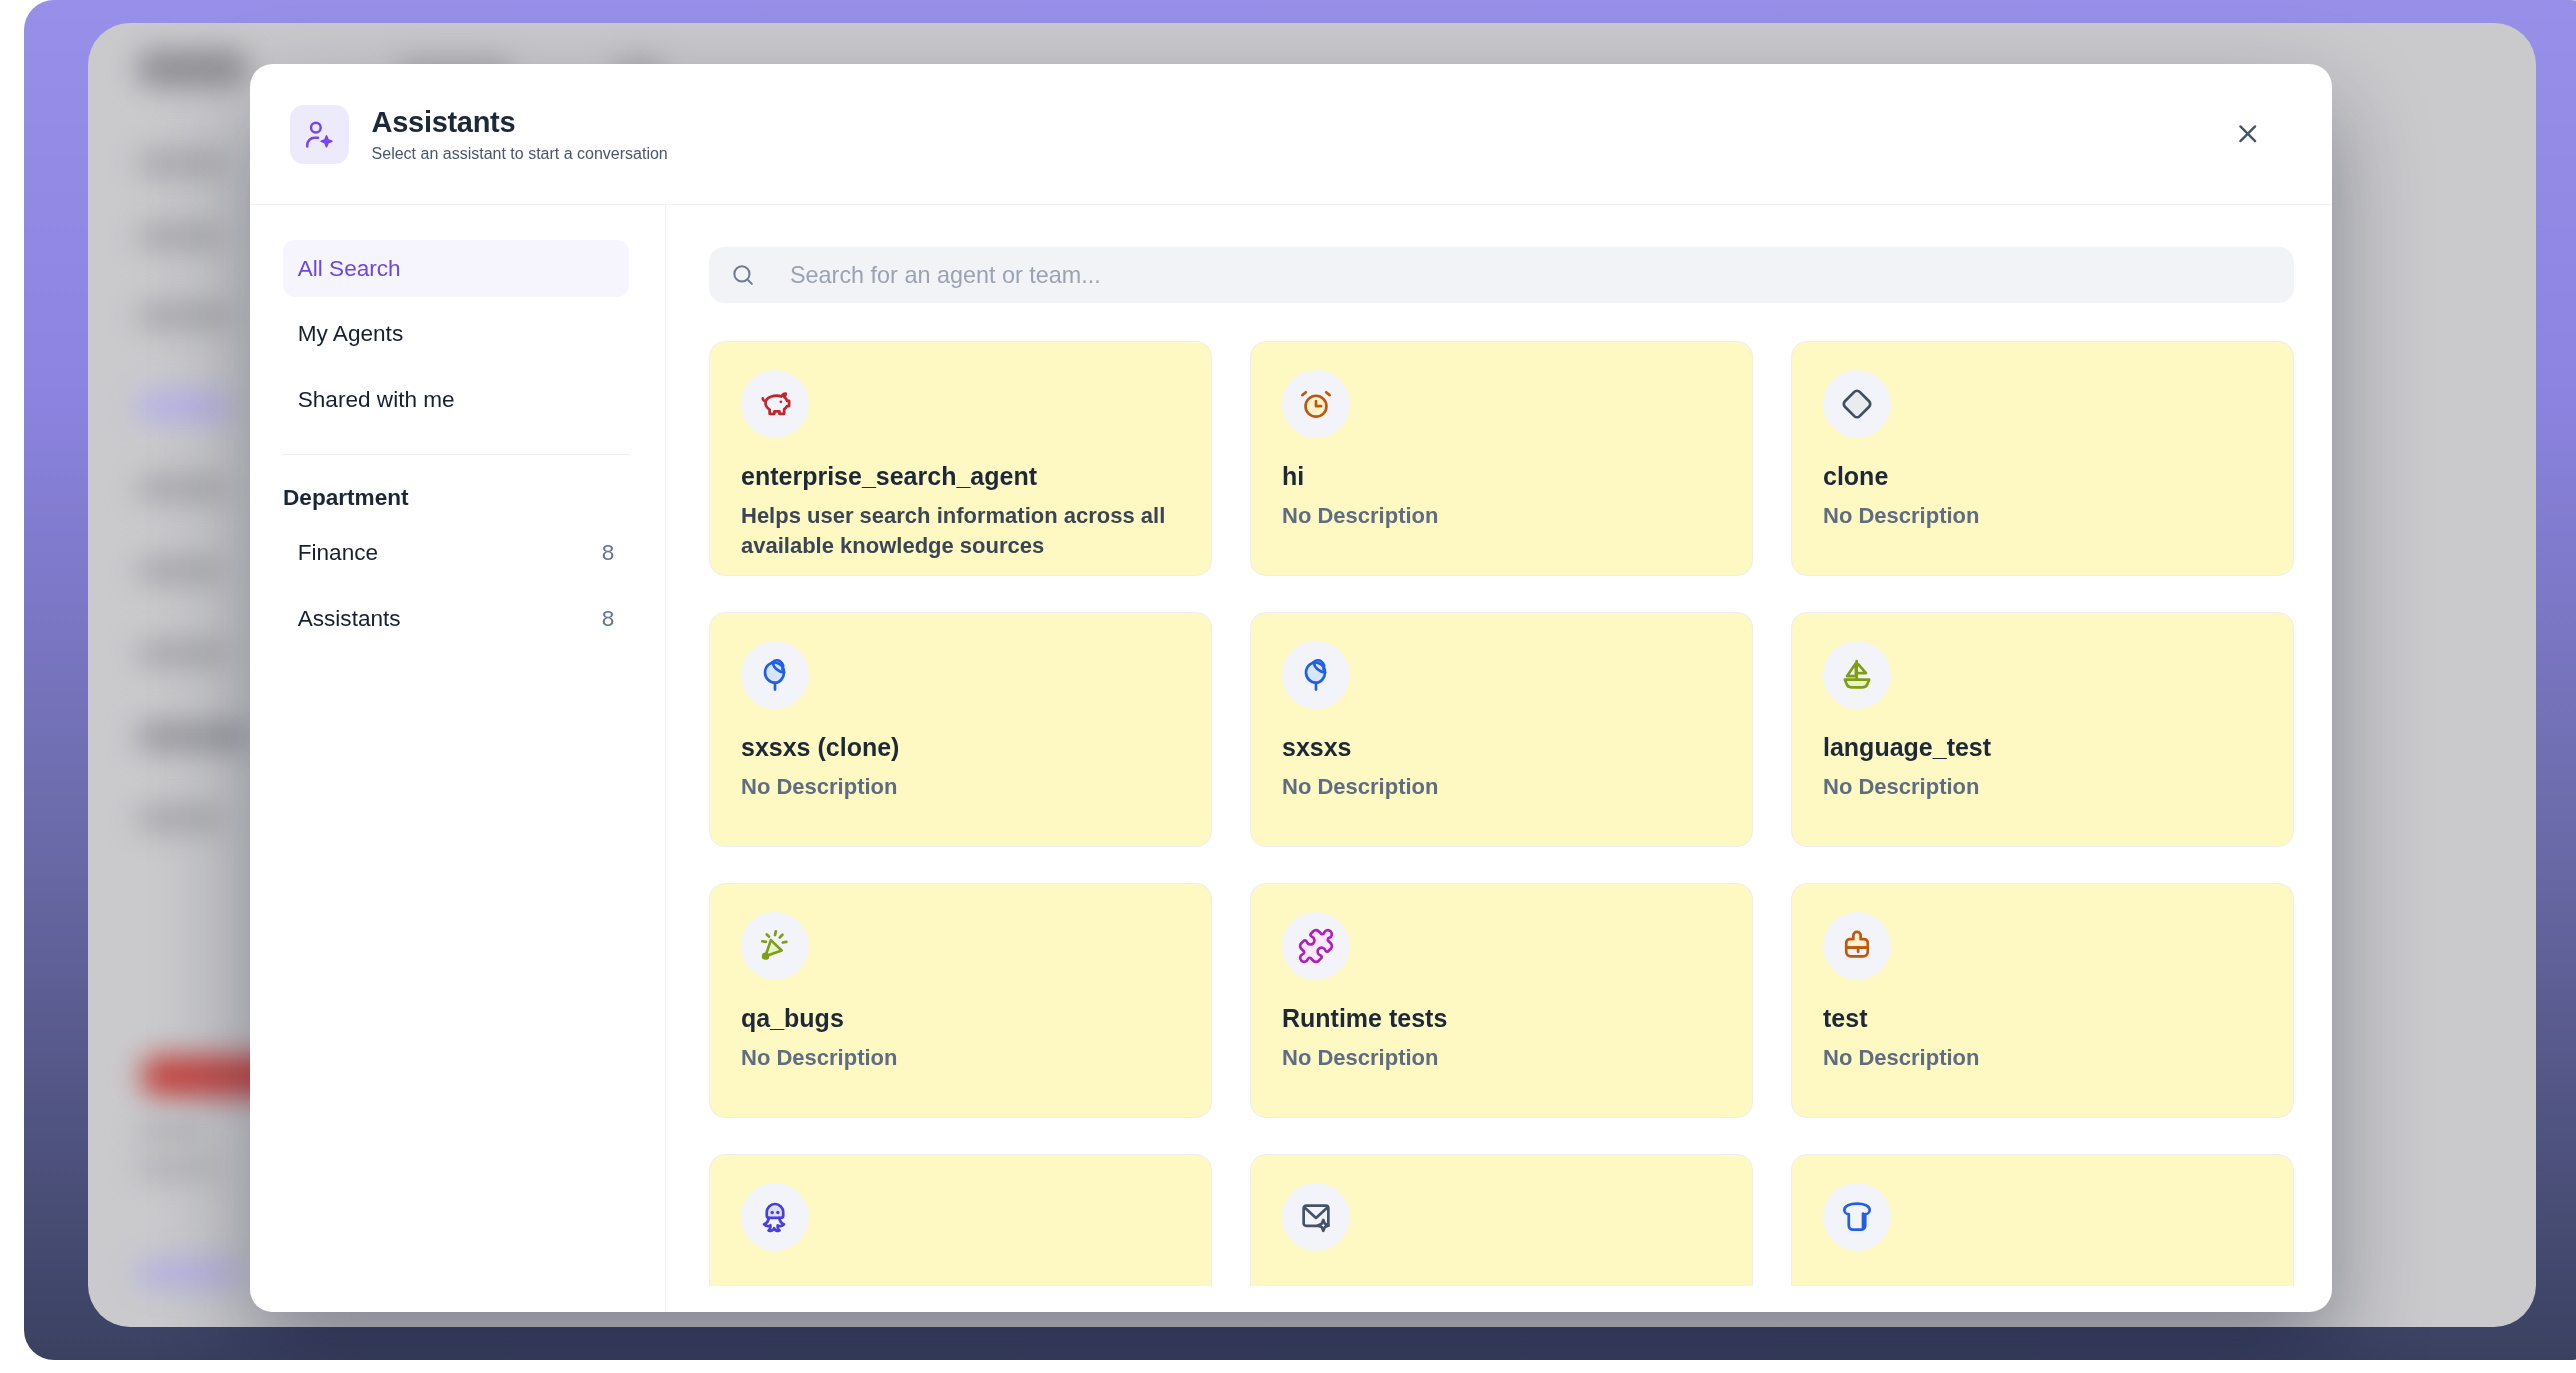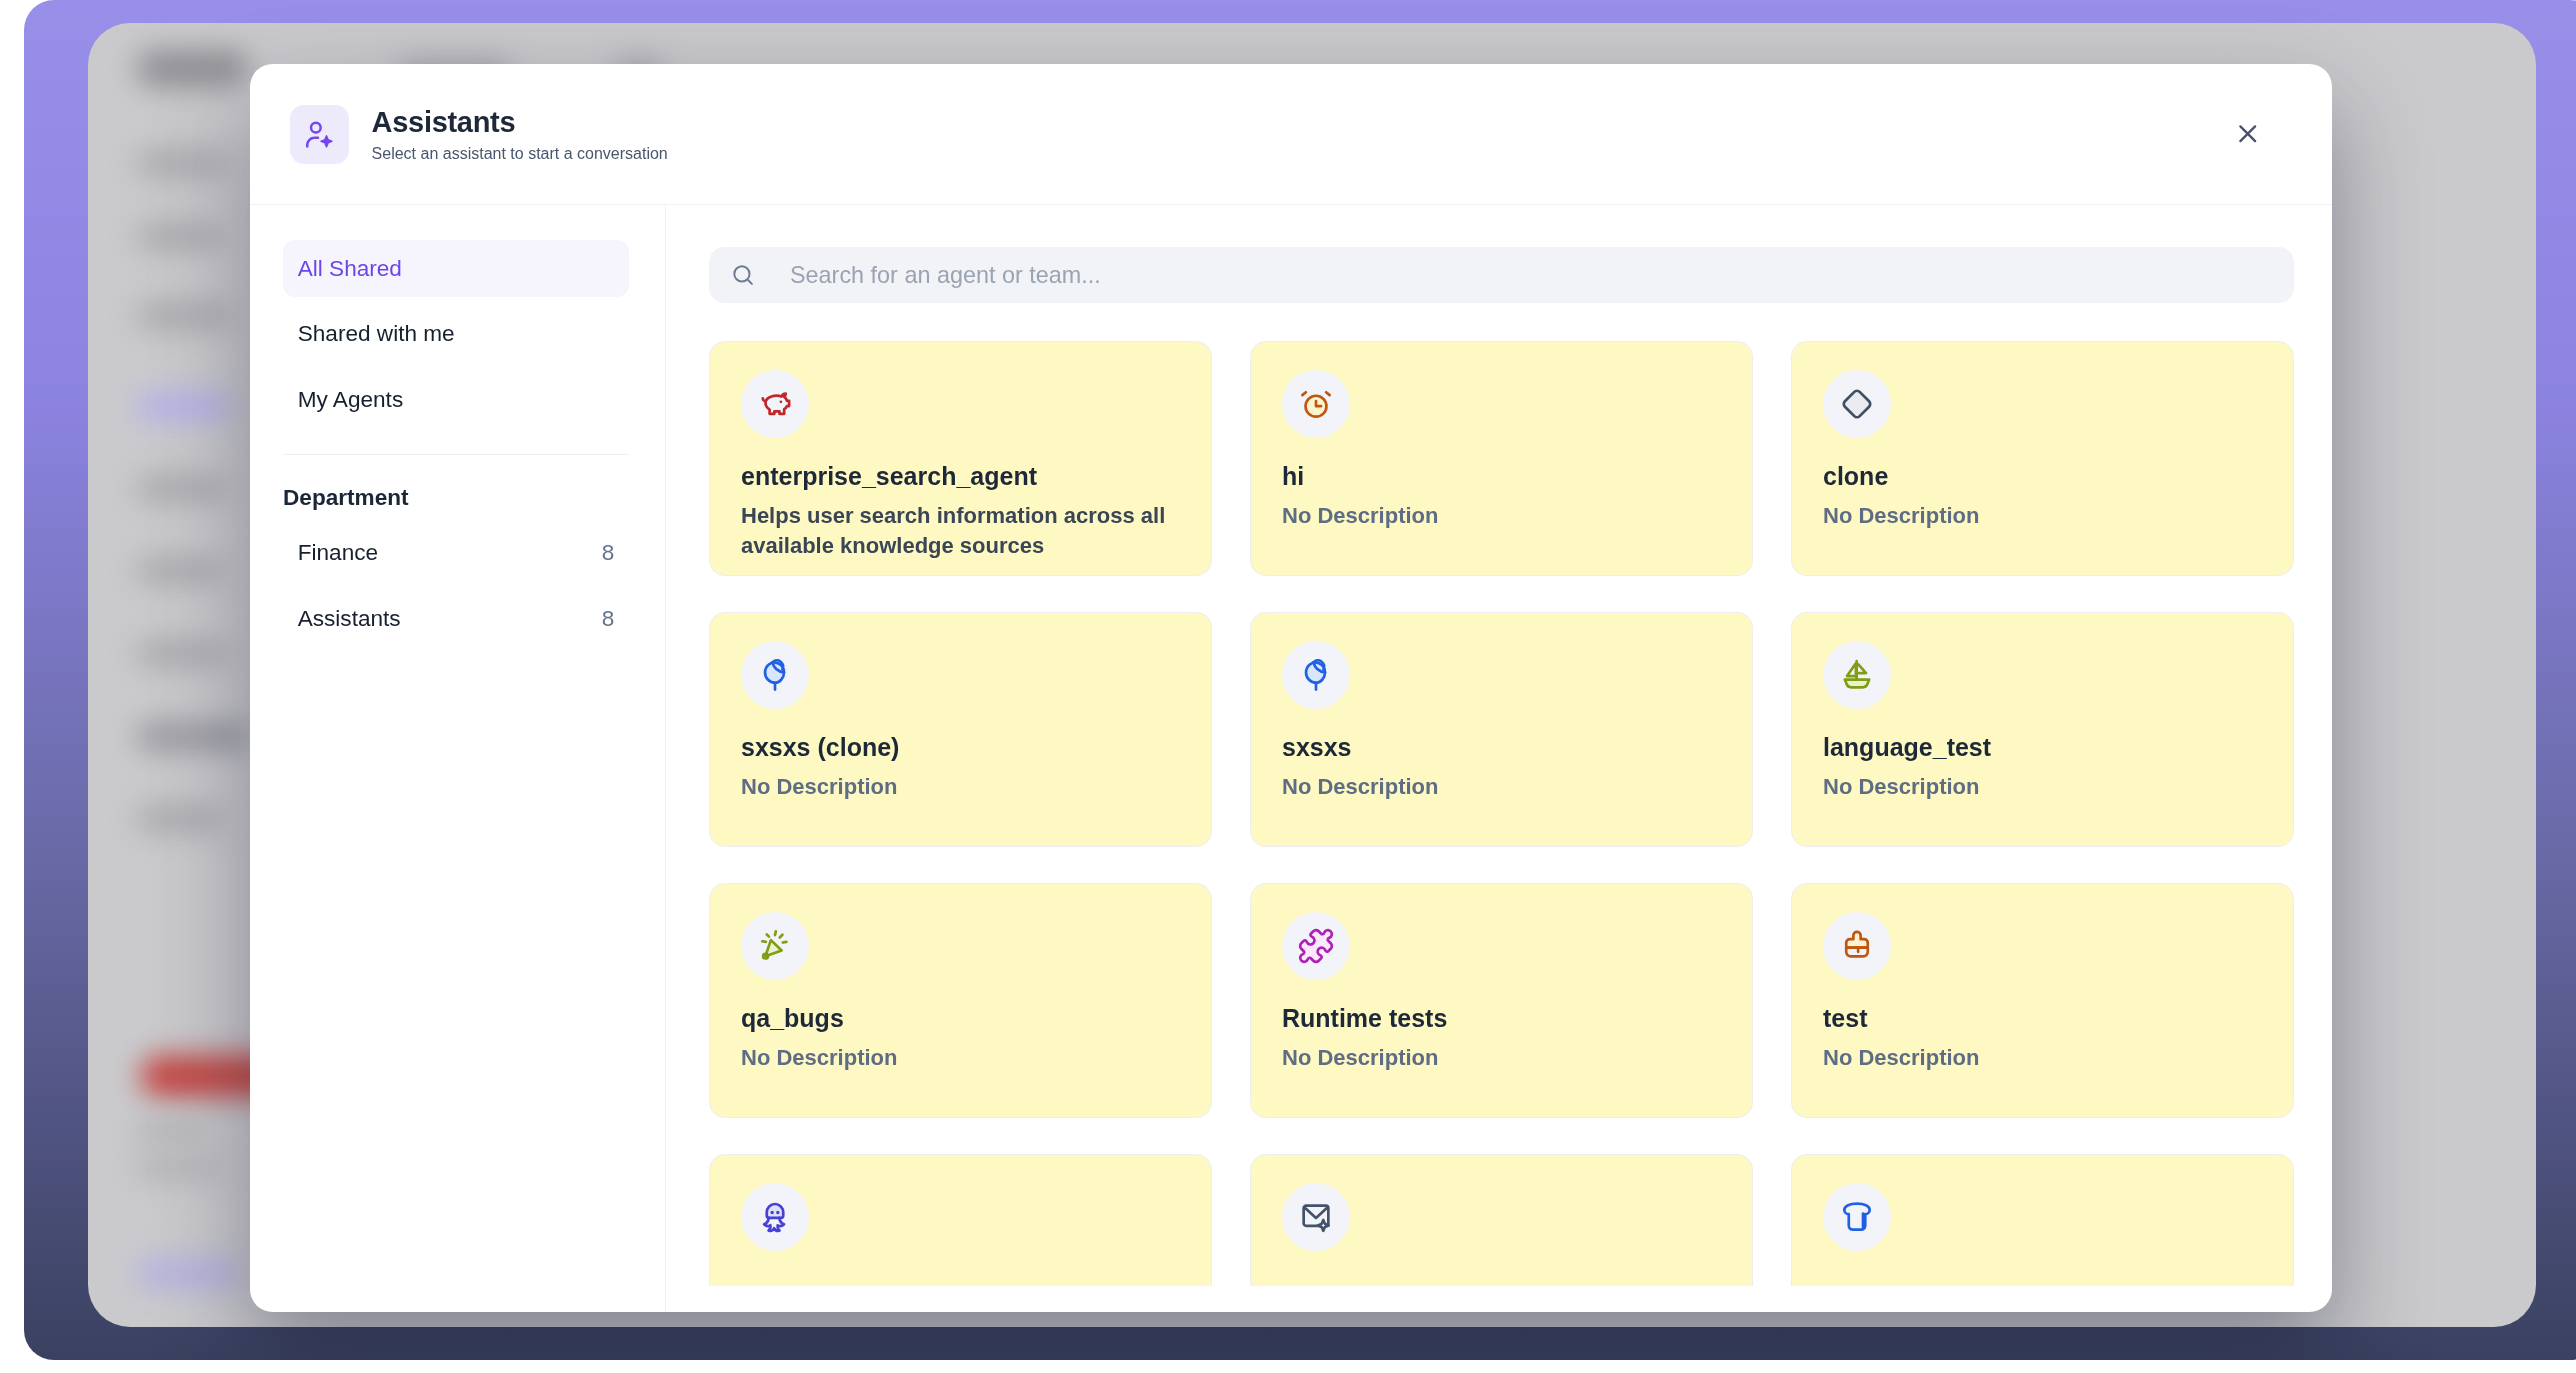--- a/index.html
+++ b/index.html
@@ -92,23 +92,23 @@
       <button class="close-btn">
         <svg viewBox="0 0 24 24" fill="none" stroke="currentColor" stroke-width="1.9" stroke-linecap="round">
           <path d="M6 6l12 12M18 6L6 18"></path>
         </svg>
       </button>
     </div>
 
     <div class="m-body">
       <aside class="nav">
         <div id="nav-items">
-            <div class="nav-item active">All Shared</div>
+            <div class="nav-item active">All Search</div>
+            <div class="nav-item">My Agents</div>
             <div class="nav-item">Shared with me</div>
-            <div class="nav-item">My Agents</div>
           </div>
         <hr class="nav-hr">
         <div class="nav-sec">Department</div>
         <div class="dept-list" id="dept-items">
             <div class="dept-row">
               <span>Finance</span>
               <span class="dept-count">8</span>
             </div>
             <div class="dept-row">
               <span>Assistants</span>

